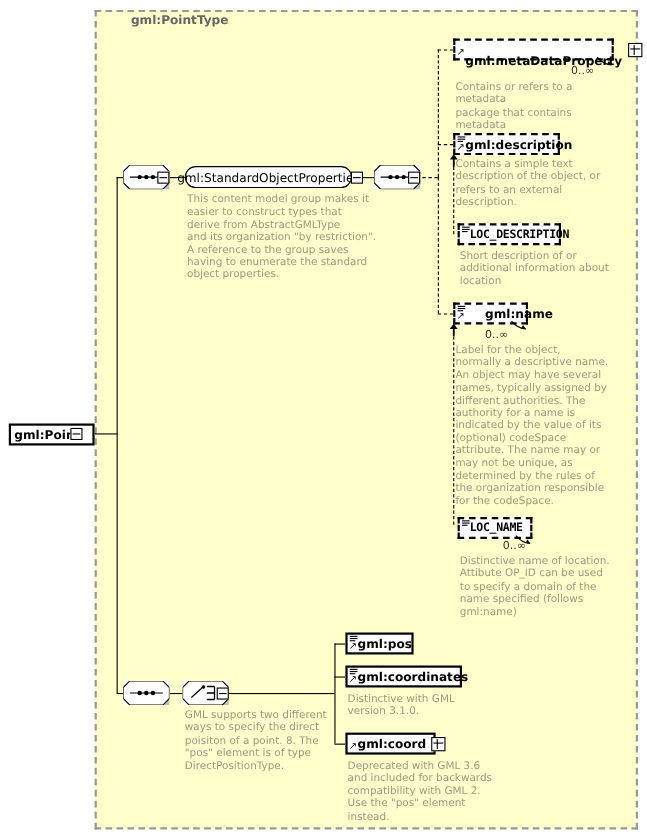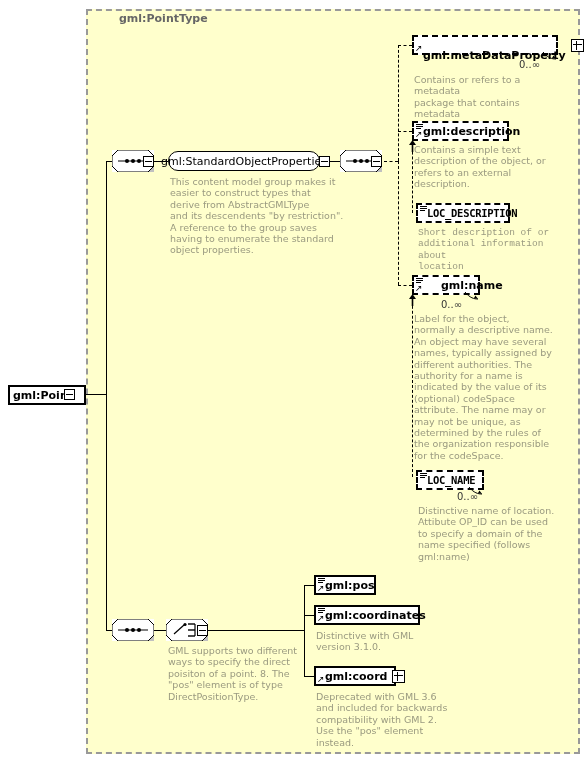--- a/index.html
+++ b/index.html
@@ -291,21 +291,21 @@
 </div>
 <div class="expander-std" style="left:143px; top:156px;"></div>
 
 <div class="group-node" style="left:168px; top:151px; width:152px;">
   <span class="glabel">gml:StandardObjectProperties</span>
 </div>
 <div class="expander-std" style="left:319px; top:156px;"></div>
 <div class="doc" style="left:170px; top:176px; width:180px;">This content model group makes it
 easier to construct types that
      derive from AbstractGMLType
-and its descendents "by restriction".
+and its organization "by restriction".
      A reference to the group saves
 having to enumerate the standard
 object properties.</div>
 
 <div class="compositor" style="left:340px; top:150px;">
   <svg class="oct" viewBox="0 0 42 22">
     <polygon points="6,0 36,0 42,6 42,16 36,22 6,22 0,16 0,6" fill="#c0c0c0" transform="translate(3,3)"></polygon>
     <polygon points="6,0 36,0 42,6 42,16 36,22 6,22 0,16 0,6" fill="#ffffff" stroke="#000" stroke-width="1"></polygon>
     <line x1="6" y1="11" x2="36" y2="11" stroke="#000" stroke-width="1"></line>
     <circle cx="15" cy="11" r="2" fill="#000"></circle>
@@ -351,21 +351,21 @@
 
 <div class="node node-dashed" style="left:416px; top:203px; width:94px;">
   <span class="shadow"></span>
   <span class="glyph-lines">
       <i></i>
       <i></i>
       <i></i>
     </span>
   <span class="node-label mono" style="padding-left:9px;">LOC_DESCRIPTION</span>
 </div>
-<div class="doc" style="left:418px; top:227px; width:152px;font-family:Liberation Mono, monospace;">Short description of or
+<div class="doc" style="left:418px; top:227px; width:152px;">Short description of or
 additional information about
 location</div>
 
 <div class="node node-dashed" style="left:412px; top:275px; width:68px;">
   <span class="shadow"></span>
   <span class="glyph-lines">
       <i></i>
       <i></i>
       <i></i>
     </span>

